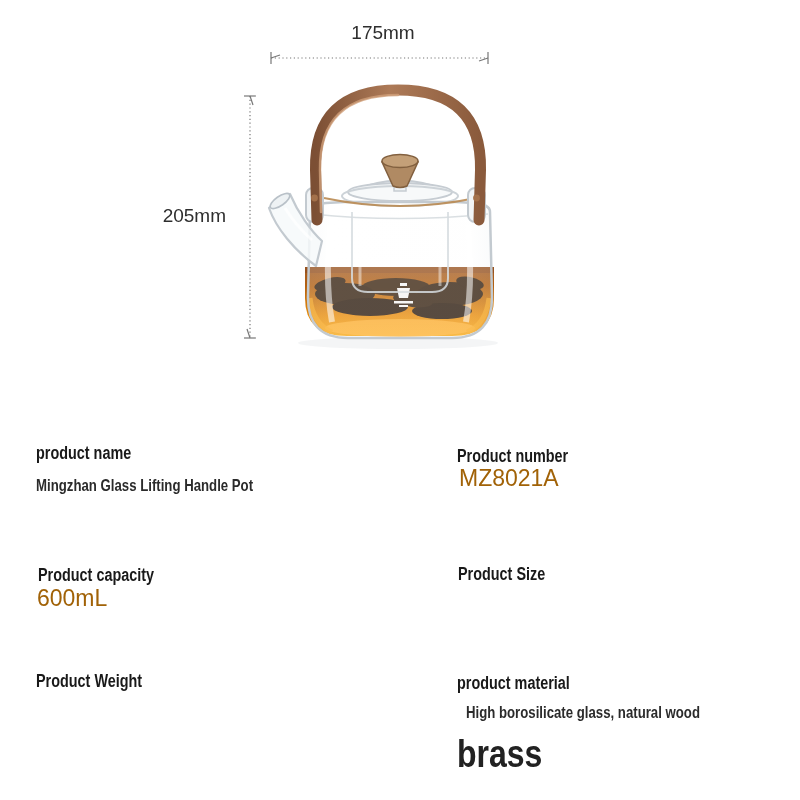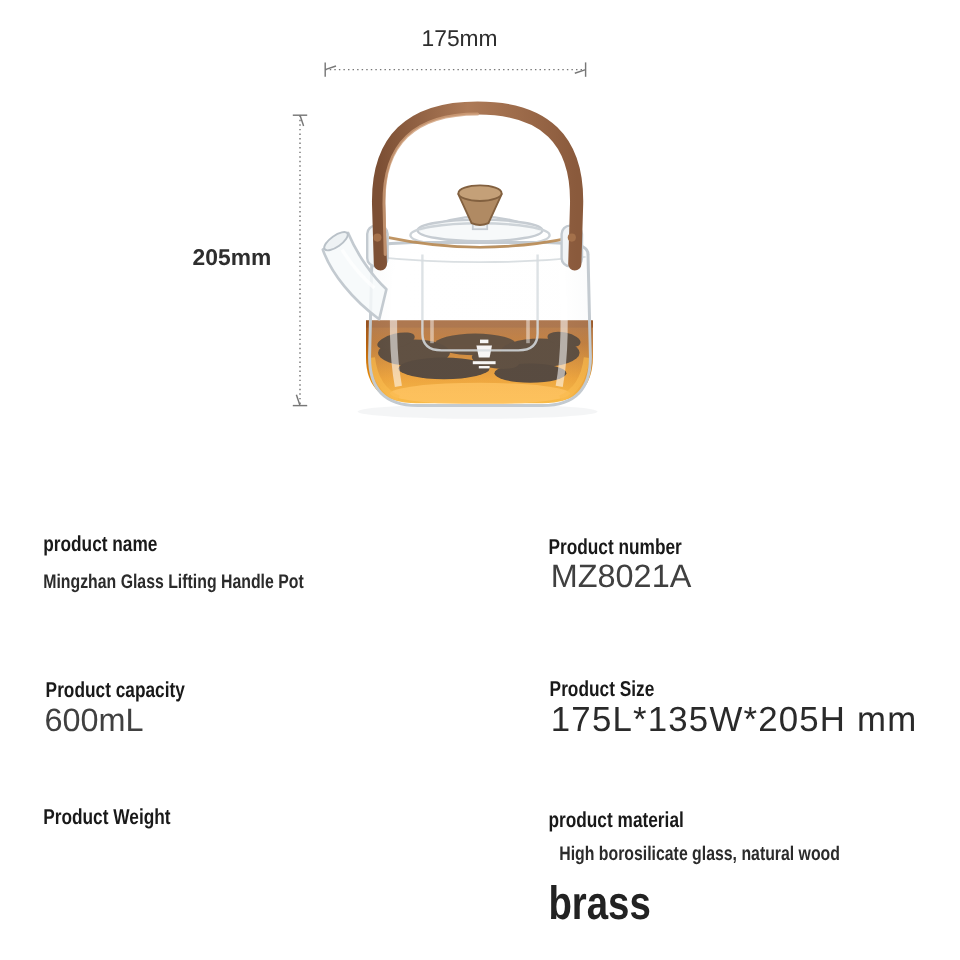--- a/index.html
+++ b/index.html
@@ -24,21 +24,20 @@
     color: #2e2e2e;
     white-space: nowrap;
   }
   #dim-width-label {
     left: 277px; top: 22px; width: 212px;
     text-align: center;
   }
   #dim-height-label {
     left: 158px; top: 205px; width: 68px;
     text-align: right;
-    font-weight: bold;
   }
 
   
   .lbl {
     font-weight: 700;
     font-size: 18px;
     color: #191919;
     white-space: nowrap;
     transform: scaleX(0.8);
     transform-origin: 0 50%;
@@ -48,22 +47,22 @@
     font-weight: 700;
     font-size: 16.5px;
     color: #2b2b2b;
     white-space: nowrap;
     transform: scaleX(0.8);
     transform-origin: 0 50%;
     line-height: 1.15;
   }
   .val-big {
     font-weight: 400;
-    font-size: 27px;
-    color: #404040;
+    font-size: 23px;
+    color: #a16207;
     white-space: nowrap;
     line-height: 1.1;
   }
   .val-med {
     font-weight: 400;
     font-size: 29px;
     color: #2a2a2a;
     letter-spacing: 1px;
     white-space: nowrap;
     line-height: 1.1;
@@ -214,21 +213,20 @@
   <div class="abs lbl" id="spec-name-label">product name</div>
   <div class="abs val-cond" id="spec-name-value">Mingzhan Glass Lifting Handle Pot</div>
 
   <div class="abs lbl" id="spec-number-label">Product number</div>
   <div class="abs val-big" id="spec-number-value">MZ8021A</div>
 
   <div class="abs lbl" id="spec-capacity-label">Product capacity</div>
   <div class="abs val-big" id="spec-capacity-value">600mL</div>
 
   <div class="abs lbl" id="spec-size-label">Product Size</div>
-  <div class="abs val-med" id="spec-size-value">175L*135W*205H mm</div>
 
   <div class="abs lbl" id="spec-weight-label">Product Weight</div>
 
   <div class="abs lbl" id="spec-material-label">product material</div>
   <div class="abs val-cond" id="spec-material-value">High borosilicate glass, natural wood</div>
   <div class="abs val-brass" id="spec-material-value2">brass</div>
 
 </div>
 
 </body></html>

